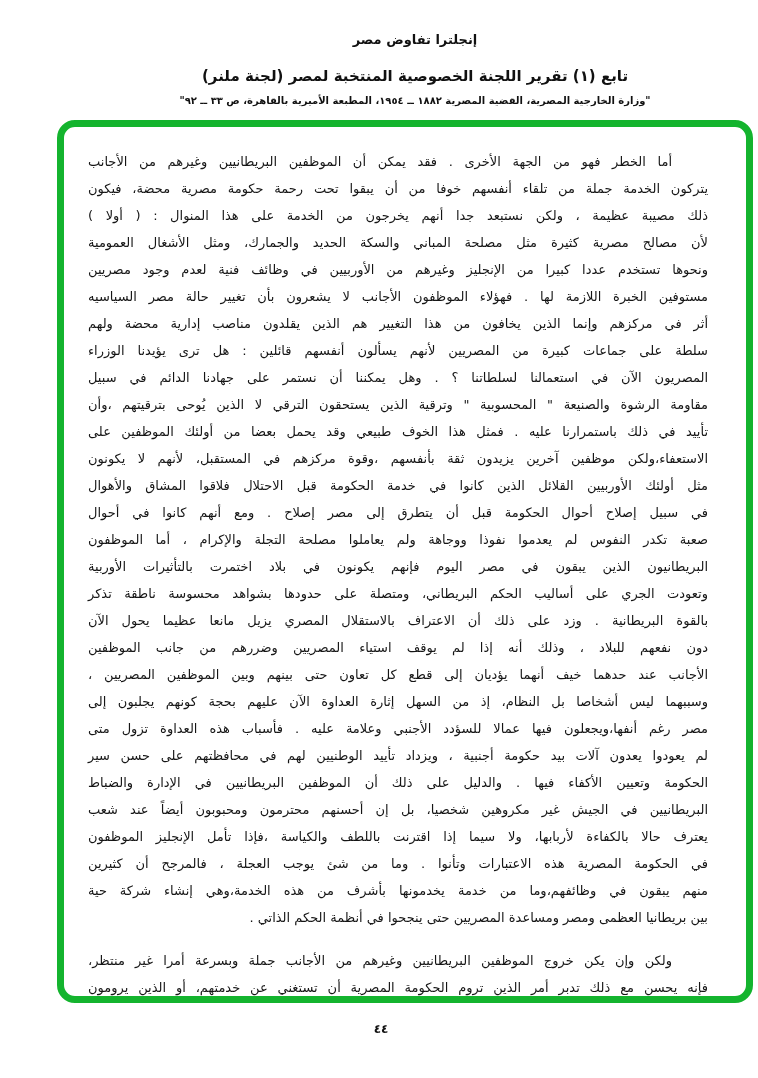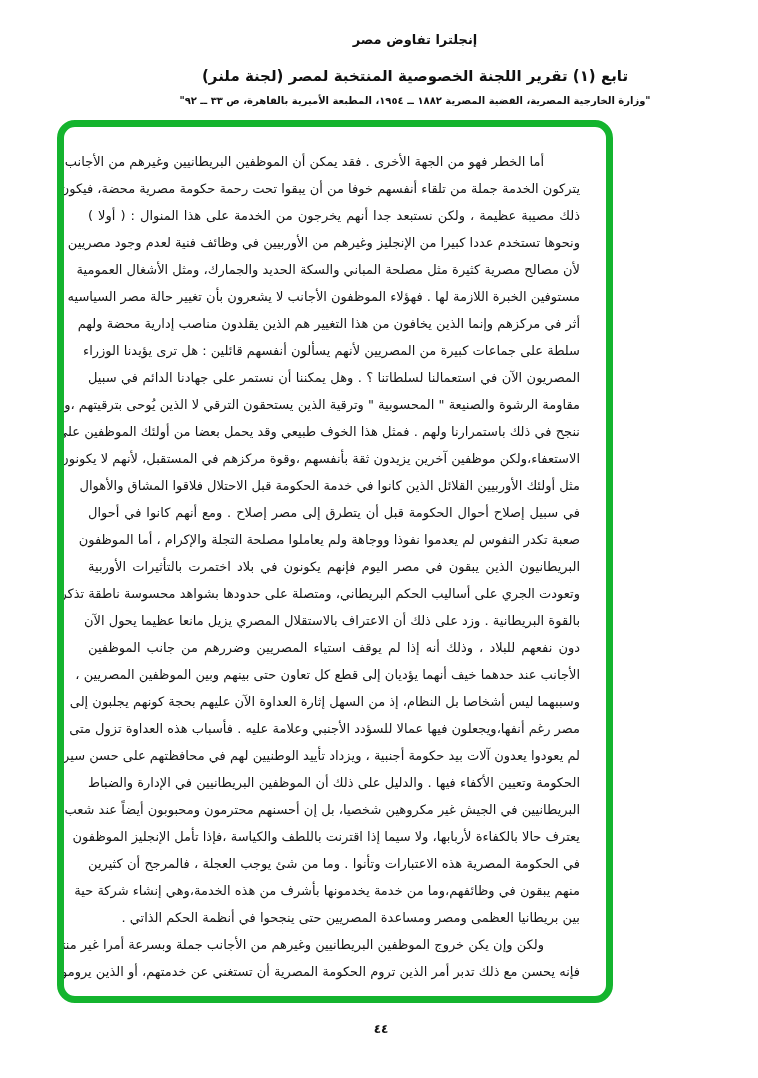--- a/index.html
+++ b/index.html
@@ -33,42 +33,42 @@
   }
   .header .source {
     font-size: 10px;
     font-weight: bold;
     margin-top: 10px;
   }
   .text-frame {
     position: absolute;
     left: 57px;
     top: 120px;
-    width: 556px;
+    width: 696px;
     height: 883px;
     box-sizing: border-box;
     border: 7px solid #14b42e;
     border-radius: 18px;
-    padding: 21px 26px 0 24px;
+    padding: 21px 38px 0 24px;
     direction: rtl;
     overflow: hidden;
     background: #ffffff;
   }
   .line {
     font-size: 13px;
     line-height: 27px;
     height: 27px;
     text-align: justify;
     text-align-last: justify;
     white-space: nowrap;
     color: #151515;
   }
   .line.indent { padding-right: 36px; }
   .line.para-end { text-align-last: right; }
-  .line.para-gap { }
+  .line.para-gap { margin-top: 16px; }
   .footer {
     position: absolute;
     top: 1022px;
     left: 2px;
     width: 100%;
     text-align: center;
   }
   .footer .page-num {
     font-size: 12px;
     font-weight: bold;
@@ -83,28 +83,28 @@
   <div class="header">
     <div class="title">إنجلترا تفاوض مصر</div>
     <div class="subtitle">تابع (١) تقرير اللجنة الخصوصية المنتخبة لمصر (لجنة ملنر)</div>
     <div class="source">"وزارة الخارجية المصرية، القضية المصرية ١٨٨٢ ــ ١٩٥٤، المطبعة الأميرية بالقاهرة، ص ٣٣ ــ ٩٢"</div>
   </div>
 
   <div class="text-frame" style="border-color: rgb(20, 180, 46);">
     <div class="line indent">أما الخطر فهو من الجهة الأخرى . فقد يمكن أن الموظفين البريطانيين وغيرهم من الأجانب</div>
     <div class="line">يتركون الخدمة جملة من تلقاء أنفسهم خوفا من أن يبقوا تحت رحمة حكومة مصرية محضة، فيكون</div>
     <div class="line">ذلك مصيبة عظيمة ، ولكن نستبعد جدا أنهم يخرجون من الخدمة على هذا المنوال : ( أولا )</div>
+    <div class="line">لأن مصالح مصرية كثيرة مثل مصلحة المباني والسكة الحديد والجمارك، ومثل الأشغال العمومية</div>
     <div class="line">ونحوها تستخدم عددا كبيرا من الإنجليز وغيرهم من الأوربيين في وظائف فنية لعدم وجود مصريين</div>
-    <div class="line">لأن مصالح مصرية كثيرة مثل مصلحة المباني والسكة الحديد والجمارك، ومثل الأشغال العمومية</div>
     <div class="line">مستوفين الخبرة اللازمة لها . فهؤلاء الموظفون الأجانب لا يشعرون بأن تغيير حالة مصر السياسيه</div>
     <div class="line">أثر في مركزهم وإنما الذين يخافون من هذا التغيير هم الذين يقلدون مناصب إدارية محضة ولهم</div>
     <div class="line">سلطة على جماعات كبيرة من المصريين لأنهم يسألون أنفسهم قائلين : هل ترى يؤيدنا الوزراء</div>
     <div class="line">المصريون الآن في استعمالنا لسلطاتنا ؟ . وهل يمكننا أن نستمر على جهادنا الدائم في سبيل</div>
     <div class="line">مقاومة الرشوة والصنيعة " المحسوبية " وترقية الذين يستحقون الترقي لا الذين يُوحى بترقيتهم ،وأن</div>
-    <div class="line">ننجح في ذلك باستمرارنا ولهم . فمثل هذا الخوف طبيعي وقد يحمل بعضا من أولئك الموظفين على</div>
+    <div class="line">تأييد في ذلك باستمرارنا عليه . فمثل هذا الخوف طبيعي وقد يحمل بعضا من أولئك الموظفين على</div>
     <div class="line">الاستعفاء،ولكن موظفين آخرين يزيدون ثقة بأنفسهم ،وقوة مركزهم في المستقبل، لأنهم لا يكونون</div>
     <div class="line">مثل أولئك الأوربيين القلائل الذين كانوا في خدمة الحكومة قبل الاحتلال فلاقوا المشاق والأهوال</div>
     <div class="line">في سبيل إصلاح أحوال الحكومة قبل أن يتطرق إلى مصر إصلاح . ومع أنهم كانوا في أحوال</div>
     <div class="line">صعبة تكدر النفوس لم يعدموا نفوذا ووجاهة ولم يعاملوا مصلحة التجلة والإكرام ، أما الموظفون</div>
     <div class="line">البريطانيون الذين يبقون في مصر اليوم فإنهم يكونون في بلاد اختمرت بالتأثيرات الأوربية</div>
     <div class="line">وتعودت الجري على أساليب الحكم البريطاني، ومتصلة على حدودها بشواهد محسوسة ناطقة تذكر</div>
     <div class="line">بالقوة البريطانية . وزد على ذلك أن الاعتراف بالاستقلال المصري يزيل مانعا عظيما يحول الآن</div>
     <div class="line">دون نفعهم للبلاد ، وذلك أنه إذا لم يوقف استياء المصريين وضررهم من جانب الموظفين</div>
     <div class="line">الأجانب عند حدهما خيف أنهما يؤديان إلى قطع كل تعاون حتى بينهم وبين الموظفين المصريين ،</div>
     <div class="line">وسببهما ليس أشخاصا بل النظام، إذ من السهل إثارة العداوة الآن عليهم بحجة كونهم يجلبون إلى</div>

